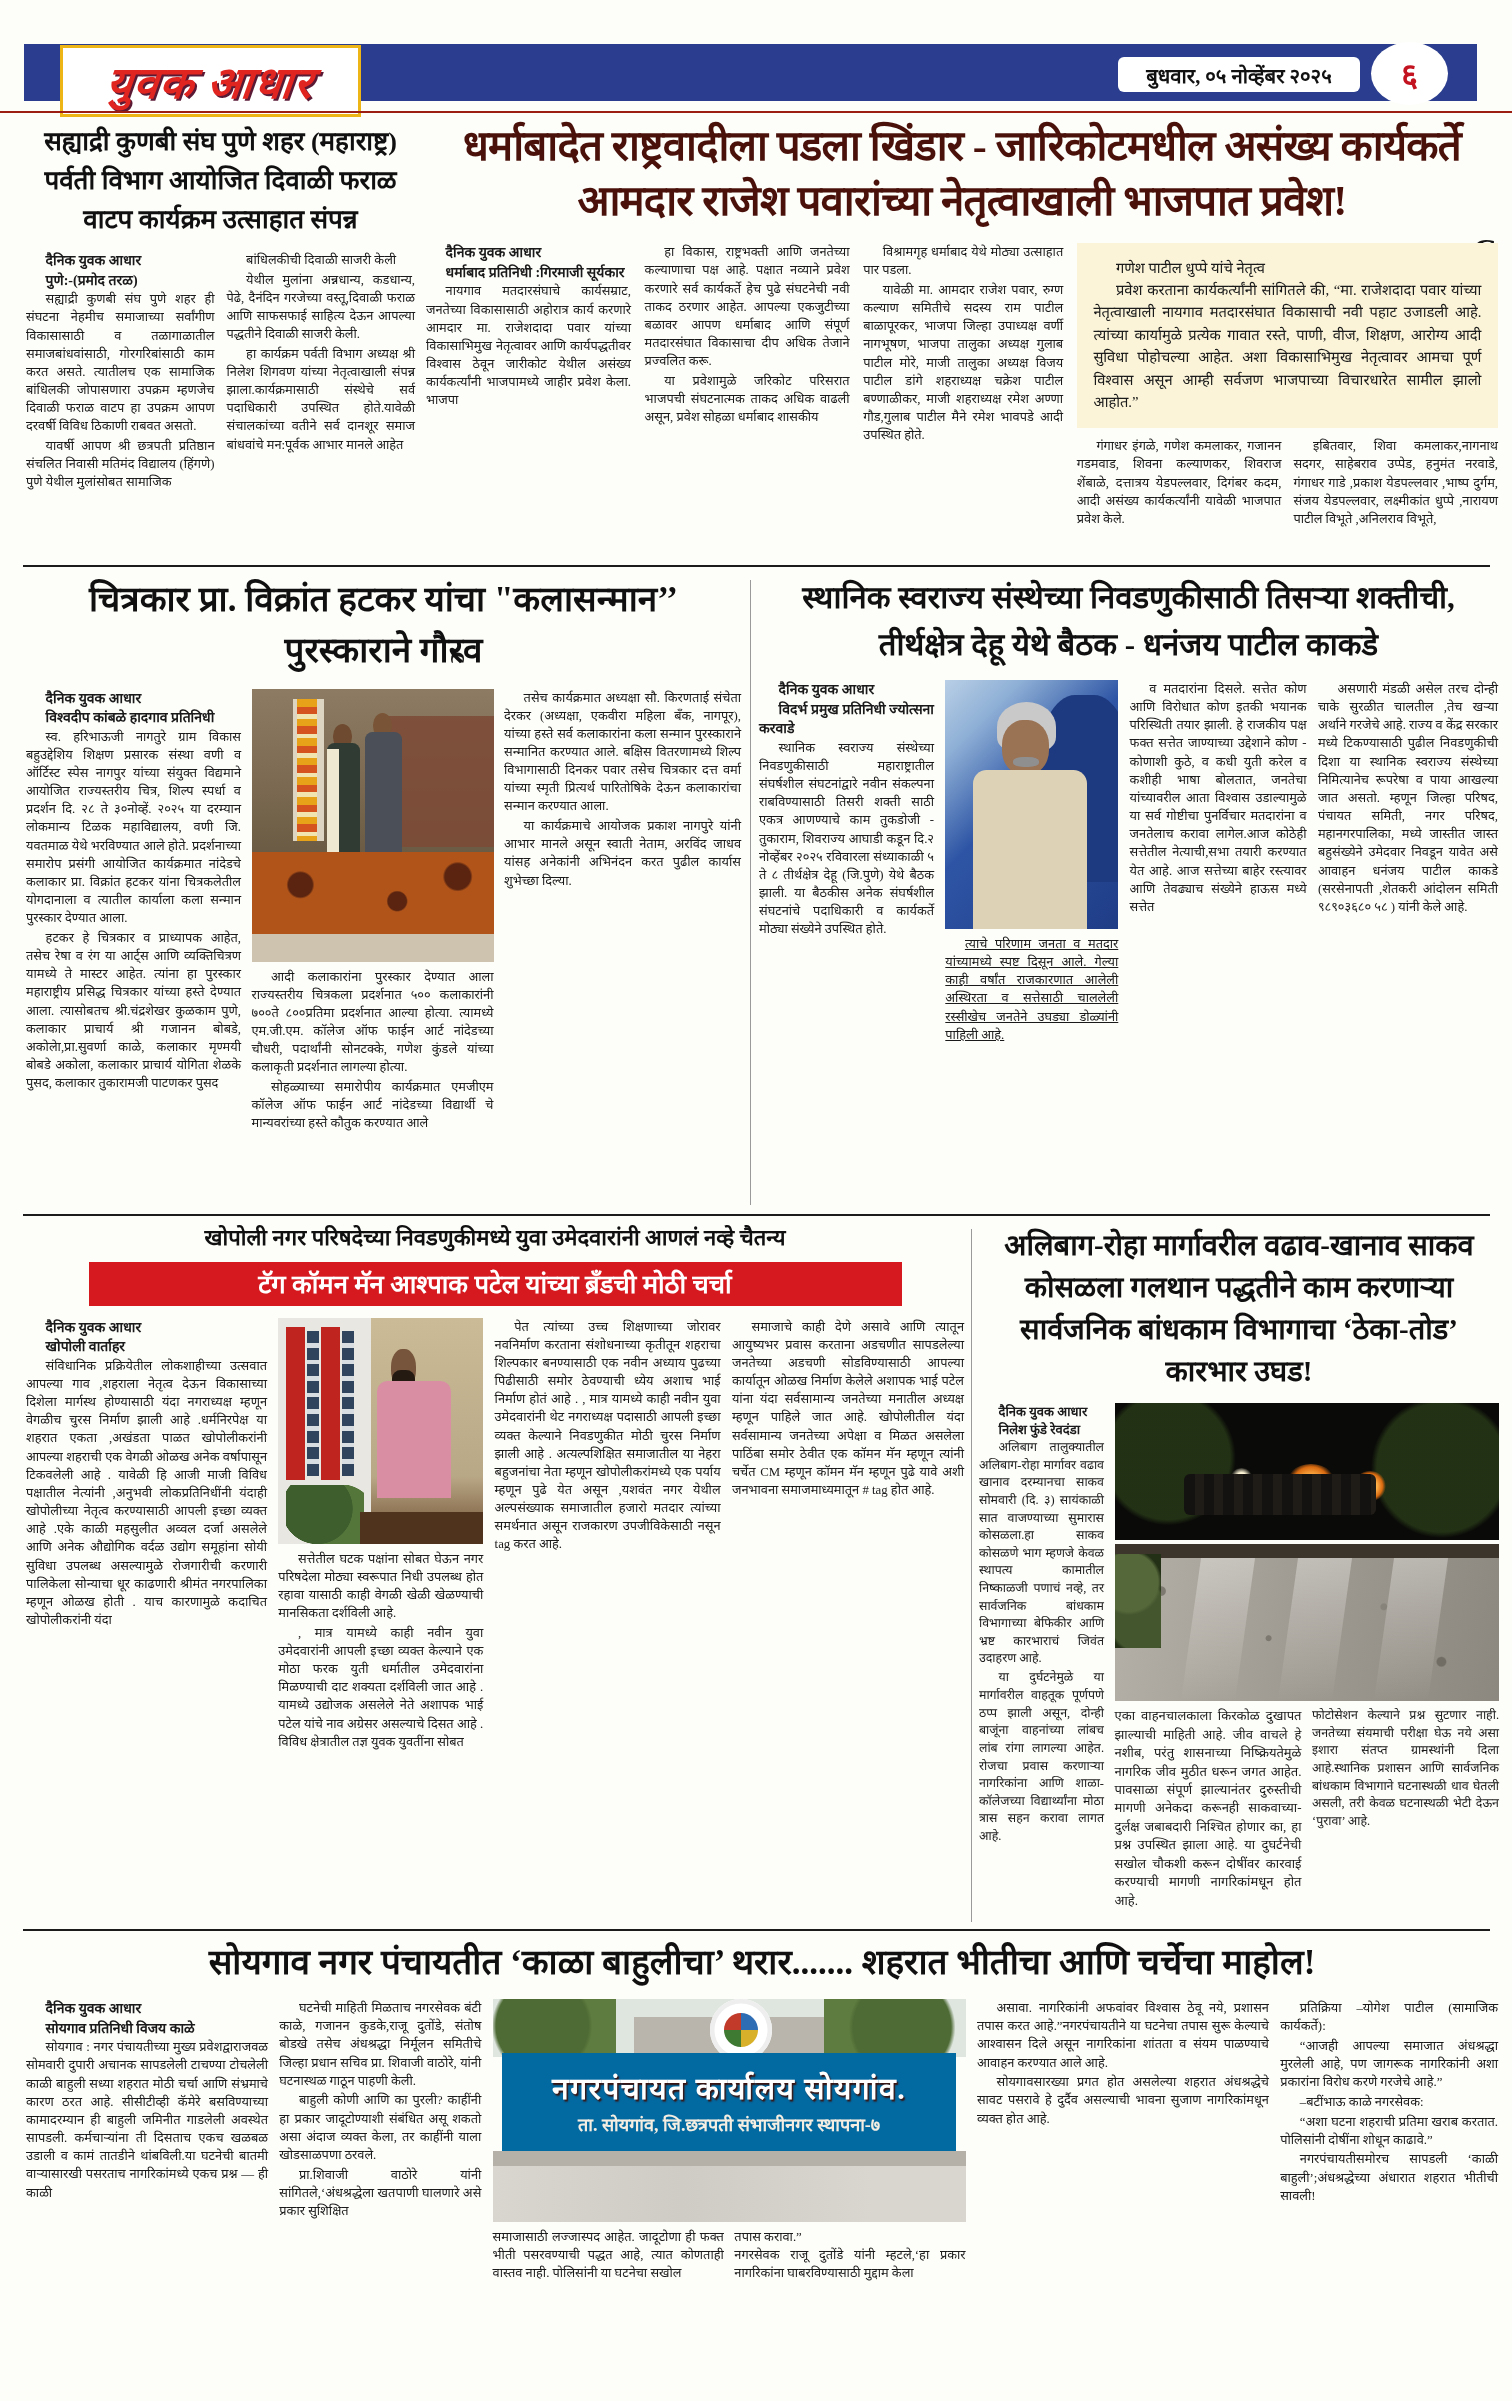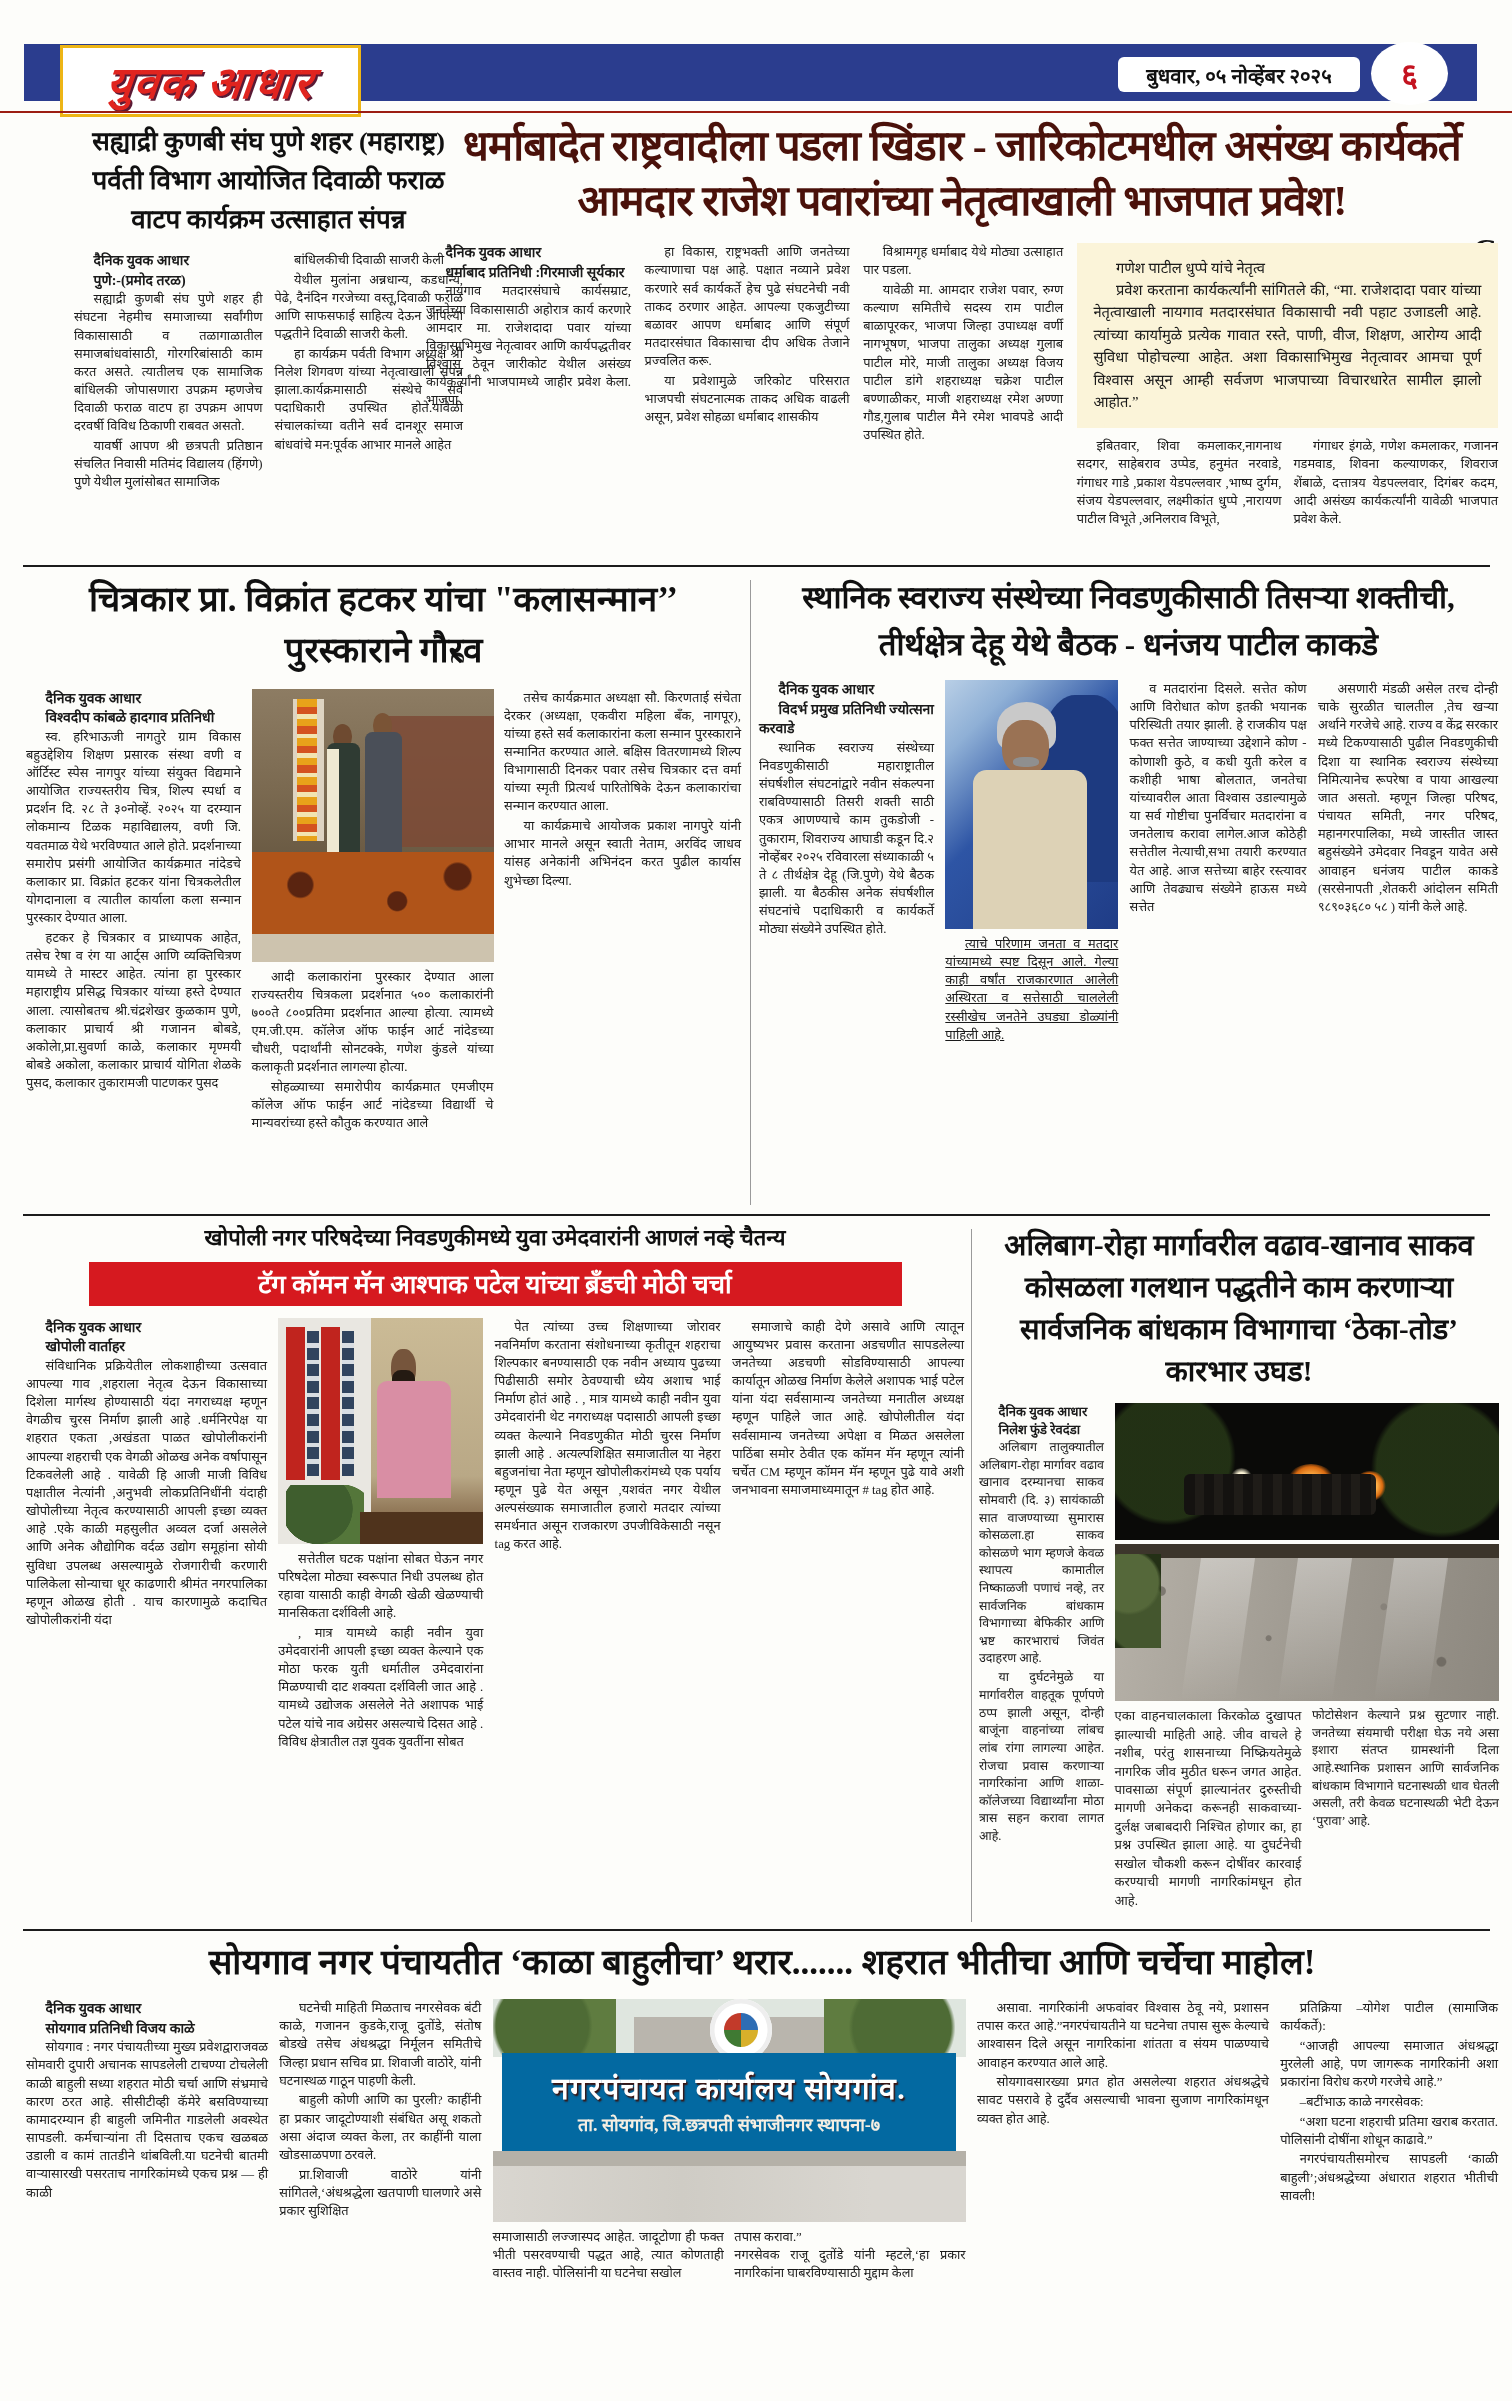--- a/index.html
+++ b/index.html
@@ -120,21 +120,21 @@
     <span>बुधवार, ०५ नोव्हेंबर २०२५</span>
   </div>
   <div class="abs page-oval" style="left:1371px;top:42px;width:77px;height:63px;">
     <span>६</span>
   </div>
   <div class="abs red-rule" style="left:0;top:111px;width:1512px;height:2.3px;"></div>
 
   <div class="abs artifact" style="left:1473px;top:233px;font-size:33px;">C</div>
   <div class="abs artifact" style="left:450px;top:642px;font-size:27px;transform:rotate(-90deg);">ɔ</div>
 
-  <div class="abs" style="left:26px;top:122px;width:389px;margin-left:48px;">
+  <div class="abs" style="left:26px;top:122px;width:389px;">
     <div class="headline" style="font-size:26px;line-height:1.5;">सह्याद्री कुणबी संघ पुणे शहर (महाराष्ट्र) पर्वती विभाग आयोजित दिवाळी फराळ वाटप कार्यक्रम उत्साहात संपन्न</div>
     <div class="cols" style="gap:12px;margin-top:12px;">
       <div class="col bodytext" style="flex:1;">
         <div class="byline">दैनिक युवक आधार</div>
         <div class="byline">पुणे:-(प्रमोद तरळ)</div>
         <div>
             <p>सह्याद्री कुणबी संघ पुणे शहर ही संघटना नेहमीच समाजाच्या सर्वांगीण विकासासाठी व तळागाळातील समाजबांधवांसाठी, गोरगरिबांसाठी काम करत असते. त्यातीलच एक सामाजिक बांधिलकी जोपासणारा उपक्रम म्हणजेच दिवाळी फराळ वाटप हा उपक्रम आपण दरवर्षी विविध ठिकाणी राबवत असतो.</p>
             <p>यावर्षी आपण श्री छत्रपती प्रतिष्ठान संचलित निवासी मतिमंद विद्यालय (हिंगणे) पुणे येथील मुलांसोबत सामाजिक</p>
           </div>
       </div>
@@ -171,26 +171,26 @@
           </div>
       </div>
       <div class="col" style="flex:1;">
         <div class="quote-box">
           <p style="text-indent:22.6px;">गणेश पाटील धुप्पे यांचे नेतृत्व</p>
           <p>प्रवेश करताना कार्यकर्त्यांनी सांगितले की, “मा. राजेशदादा पवार यांच्या नेतृत्वाखाली नायगाव मतदारसंघात विकासाची नवी पहाट उजाडली आहे. त्यांच्या कार्यामुळे प्रत्येक गावात रस्ते, पाणी, वीज, शिक्षण, आरोग्य आदी सुविधा पोहोचल्या आहेत. अशा विकासाभिमुख नेतृत्वावर आमचा पूर्ण विश्वास असून आम्ही सर्वजण भाजपाच्या विचारधारेत सामील झालो आहोत.”</p>
         </div>
         <div class="cols" style="gap:12px;margin-top:9px;">
           <div class="col bodytext" style="flex:1;">
             <div>
+                <p>गंगाधर इंगळे, गणेश कमलाकर, गजानन गडमवाड, शिवना कल्याणकर, शिवराज शेंबाळे, दत्तात्रय येडपल्लवार, दिगंबर कदम, आदी असंख्य कार्यकर्त्यांनी यावेळी भाजपात प्रवेश केले.</p>
+              </div>
+          </div>
+          <div class="col bodytext" style="flex:1;">
+            <div>
                 <p>इबितवार, शिवा कमलाकर,नागनाथ सदगर, साहेबराव उप्पेड, हनुमंत नरवाडे, गंगाधर गाडे ,प्रकाश येडपल्लवार ,भाष्प दुर्गम, संजय येडपल्लवार, लक्ष्मीकांत धुप्पे ,नारायण पाटील विभूते ,अनिलराव विभूते,</p>
-              </div>
-          </div>
-          <div class="col bodytext" style="flex:1;">
-            <div>
-                <p>गंगाधर इंगळे, गणेश कमलाकर, गजानन गडमवाड, शिवना कल्याणकर, शिवराज शेंबाळे, दत्तात्रय येडपल्लवार, दिगंबर कदम, आदी असंख्य कार्यकर्त्यांनी यावेळी भाजपात प्रवेश केले.</p>
               </div>
           </div>
         </div>
       </div>
     </div>
   </div>
 
   <div class="abs hrule" style="left:22.6px;top:565px;width:1467px;height:1.5px;"></div>
 
   <div class="abs" style="left:26px;top:575px;width:715px;">

